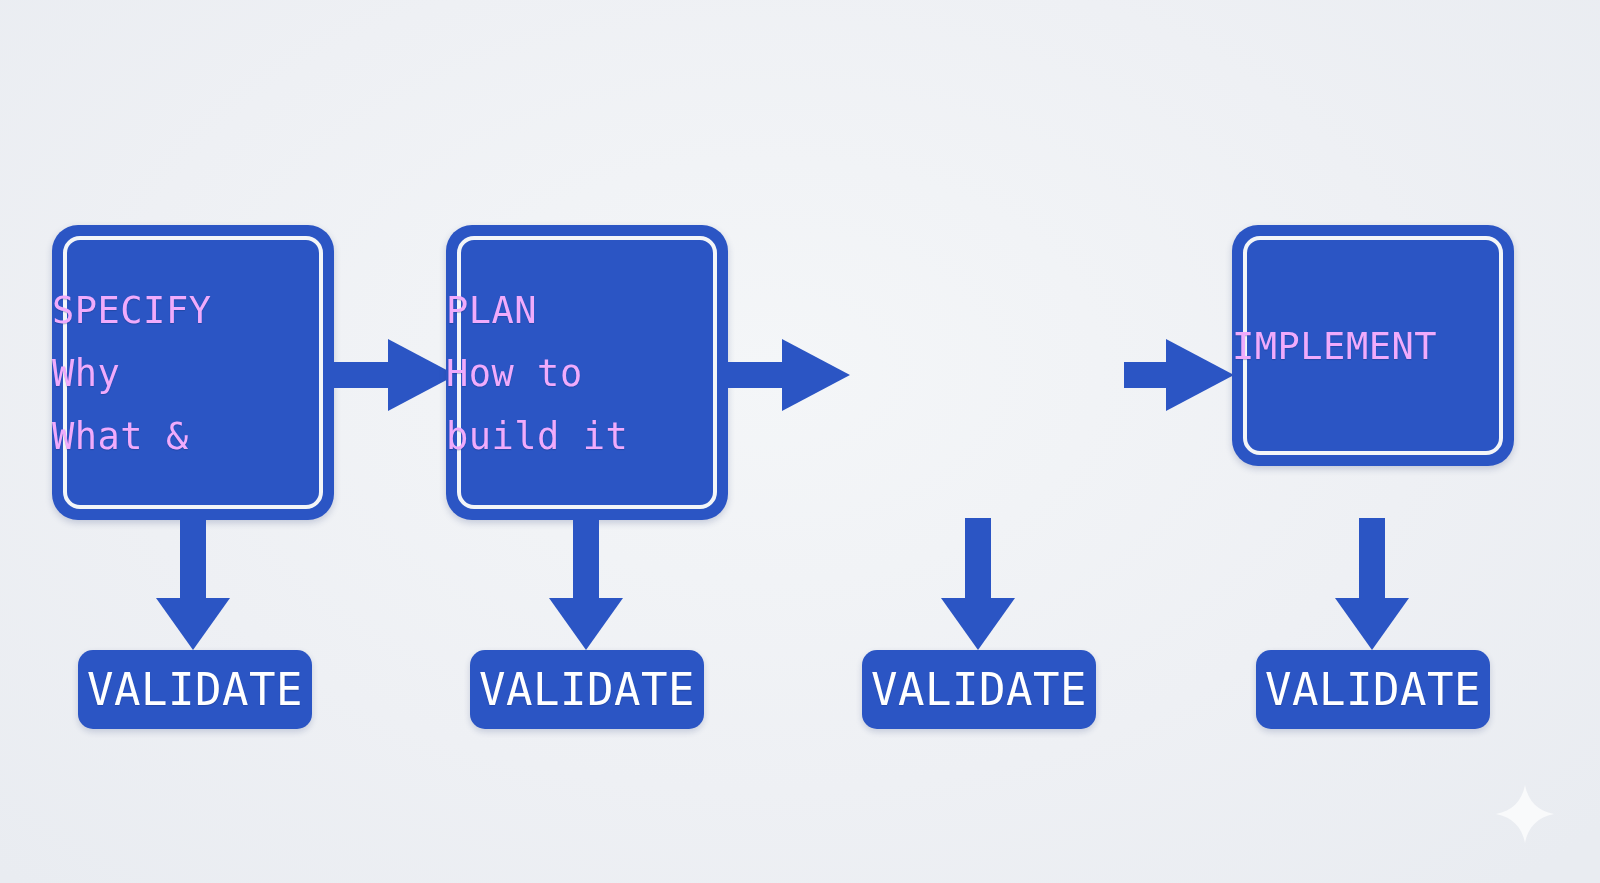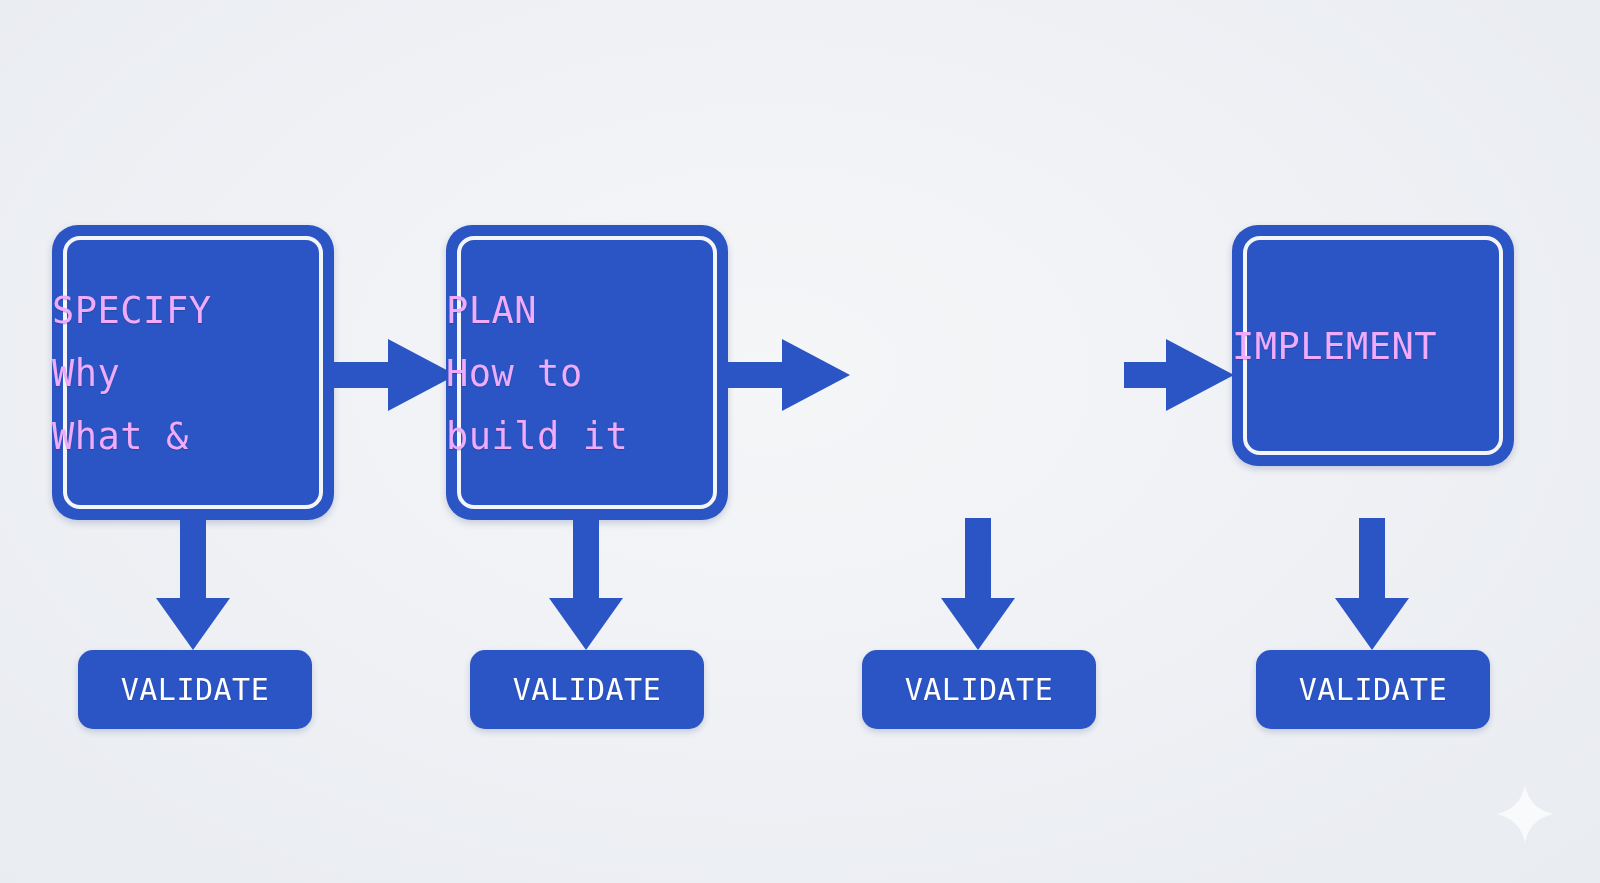--- a/index.html
+++ b/index.html
@@ -111,21 +111,21 @@
     box-sizing: border-box;
     background: #2b55c4;
     border-radius: 15px;
     display: flex;
     align-items: center;
     justify-content: center;
     box-shadow: 0 3px 6px rgba(40, 60, 120, 0.20);
   }
   .validate-pill .label {
     color: #ffffff;
-    font-size: 30px;
+    font-size: 44px;
     letter-spacing: 0.5px;
     white-space: nowrap;
     text-shadow: 0 1px 1px rgba(20, 40, 100, 0.30);
   }
 
   
   .sparkle {
     position: absolute;
     opacity: 0.75;
     pointer-events: none;

